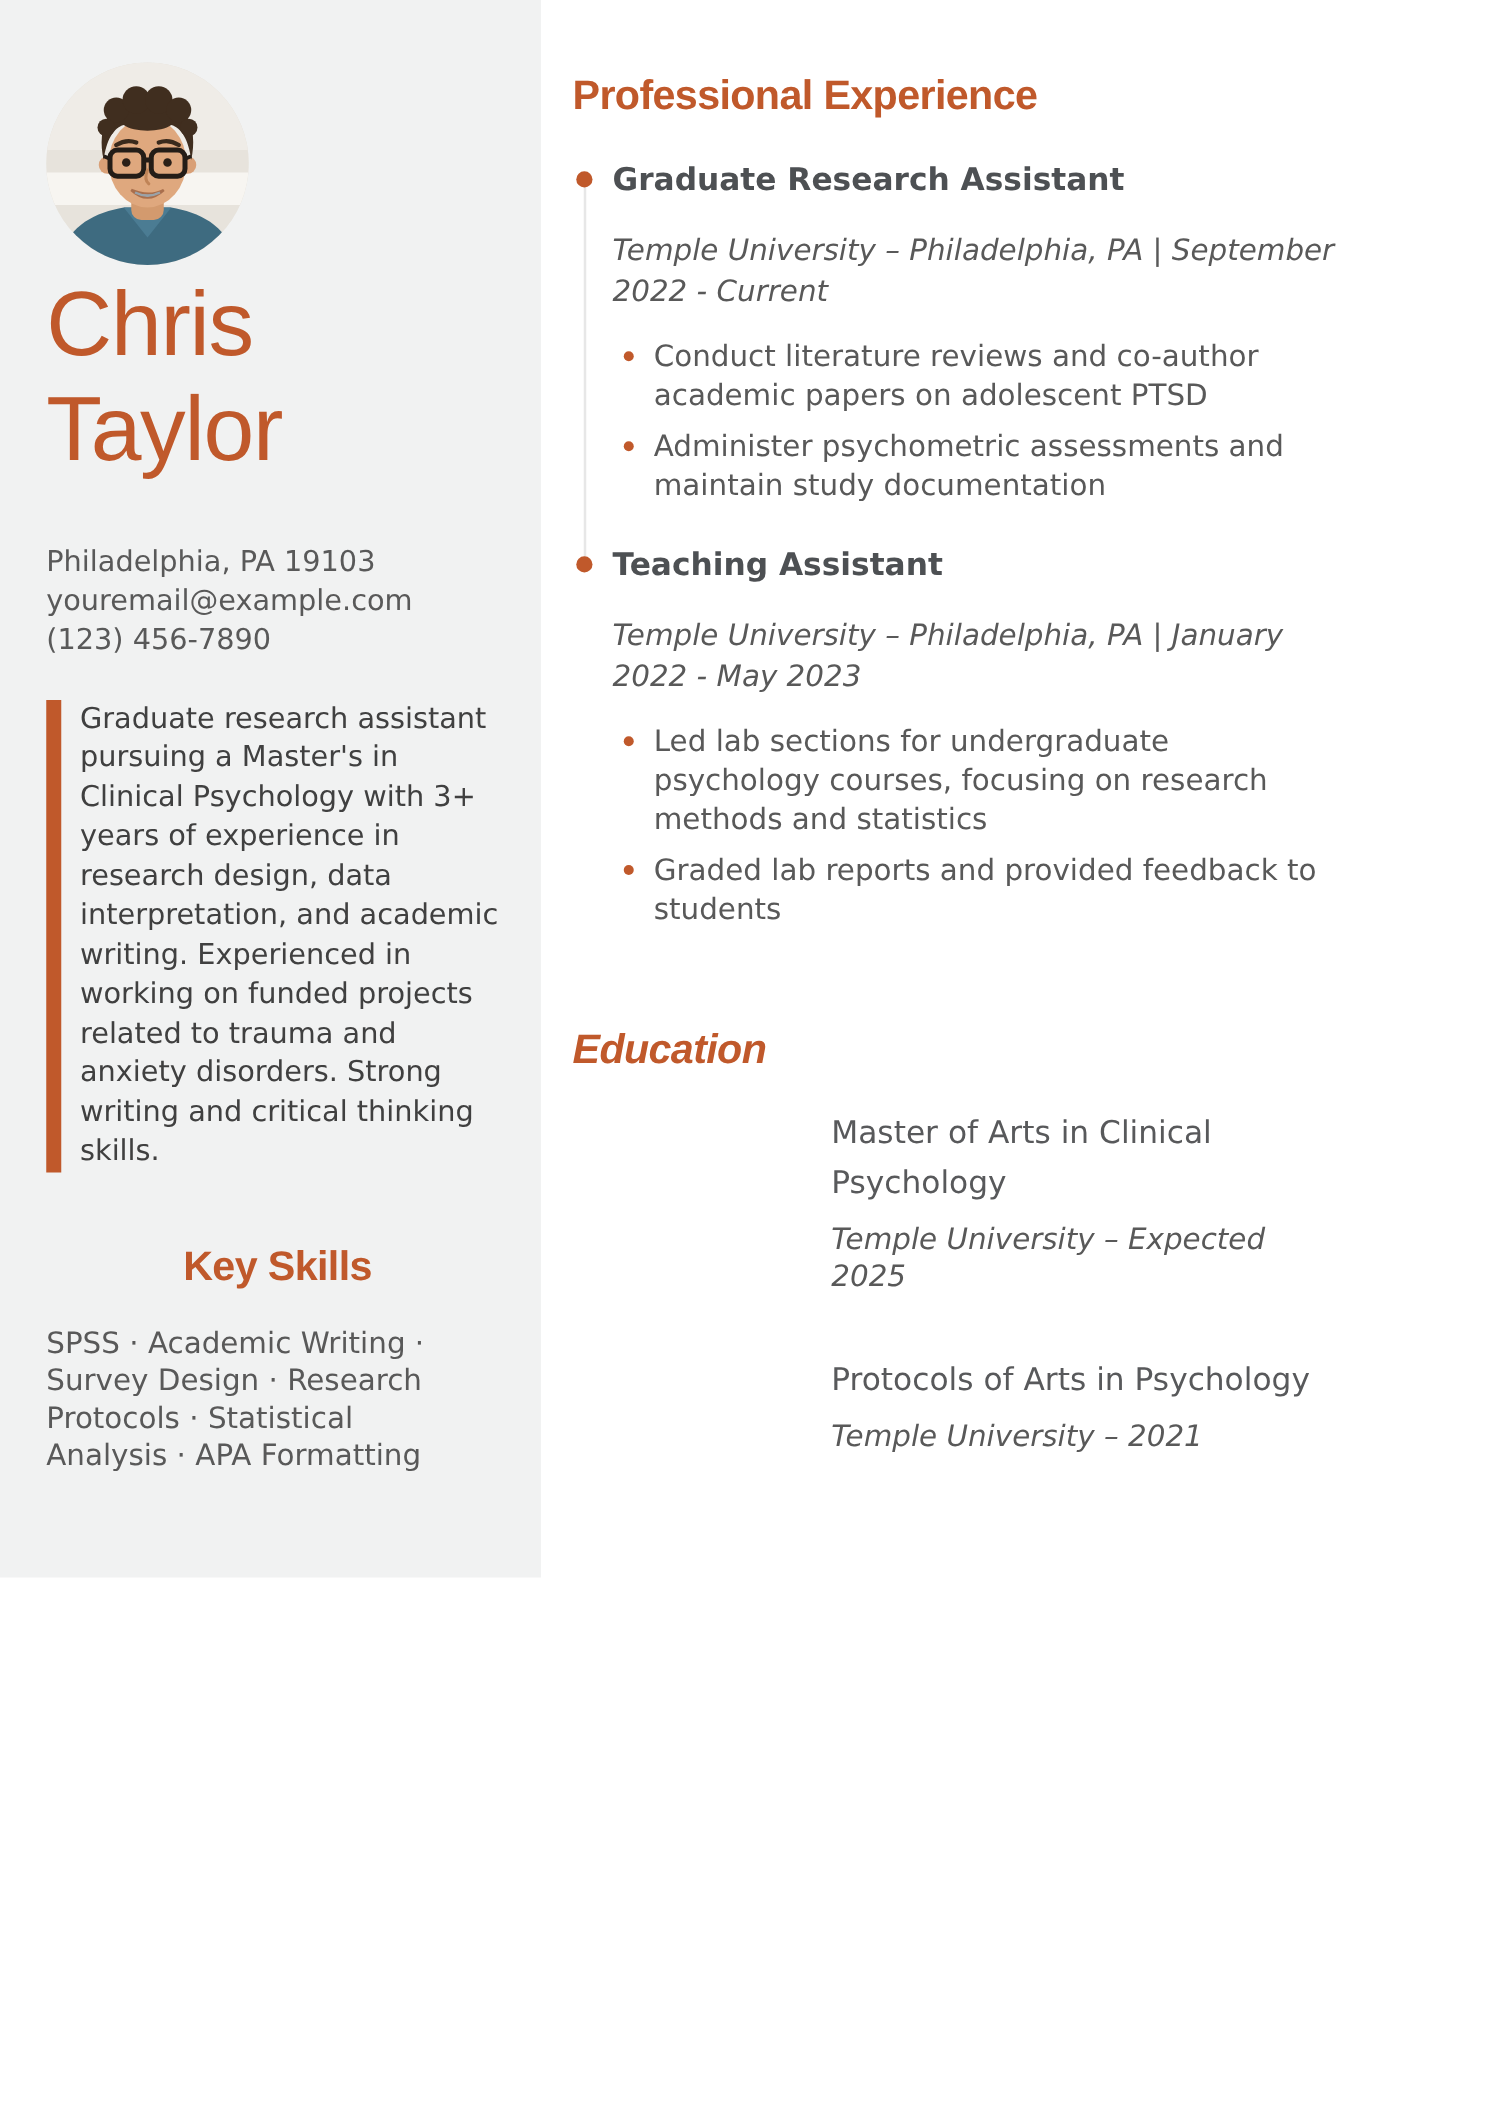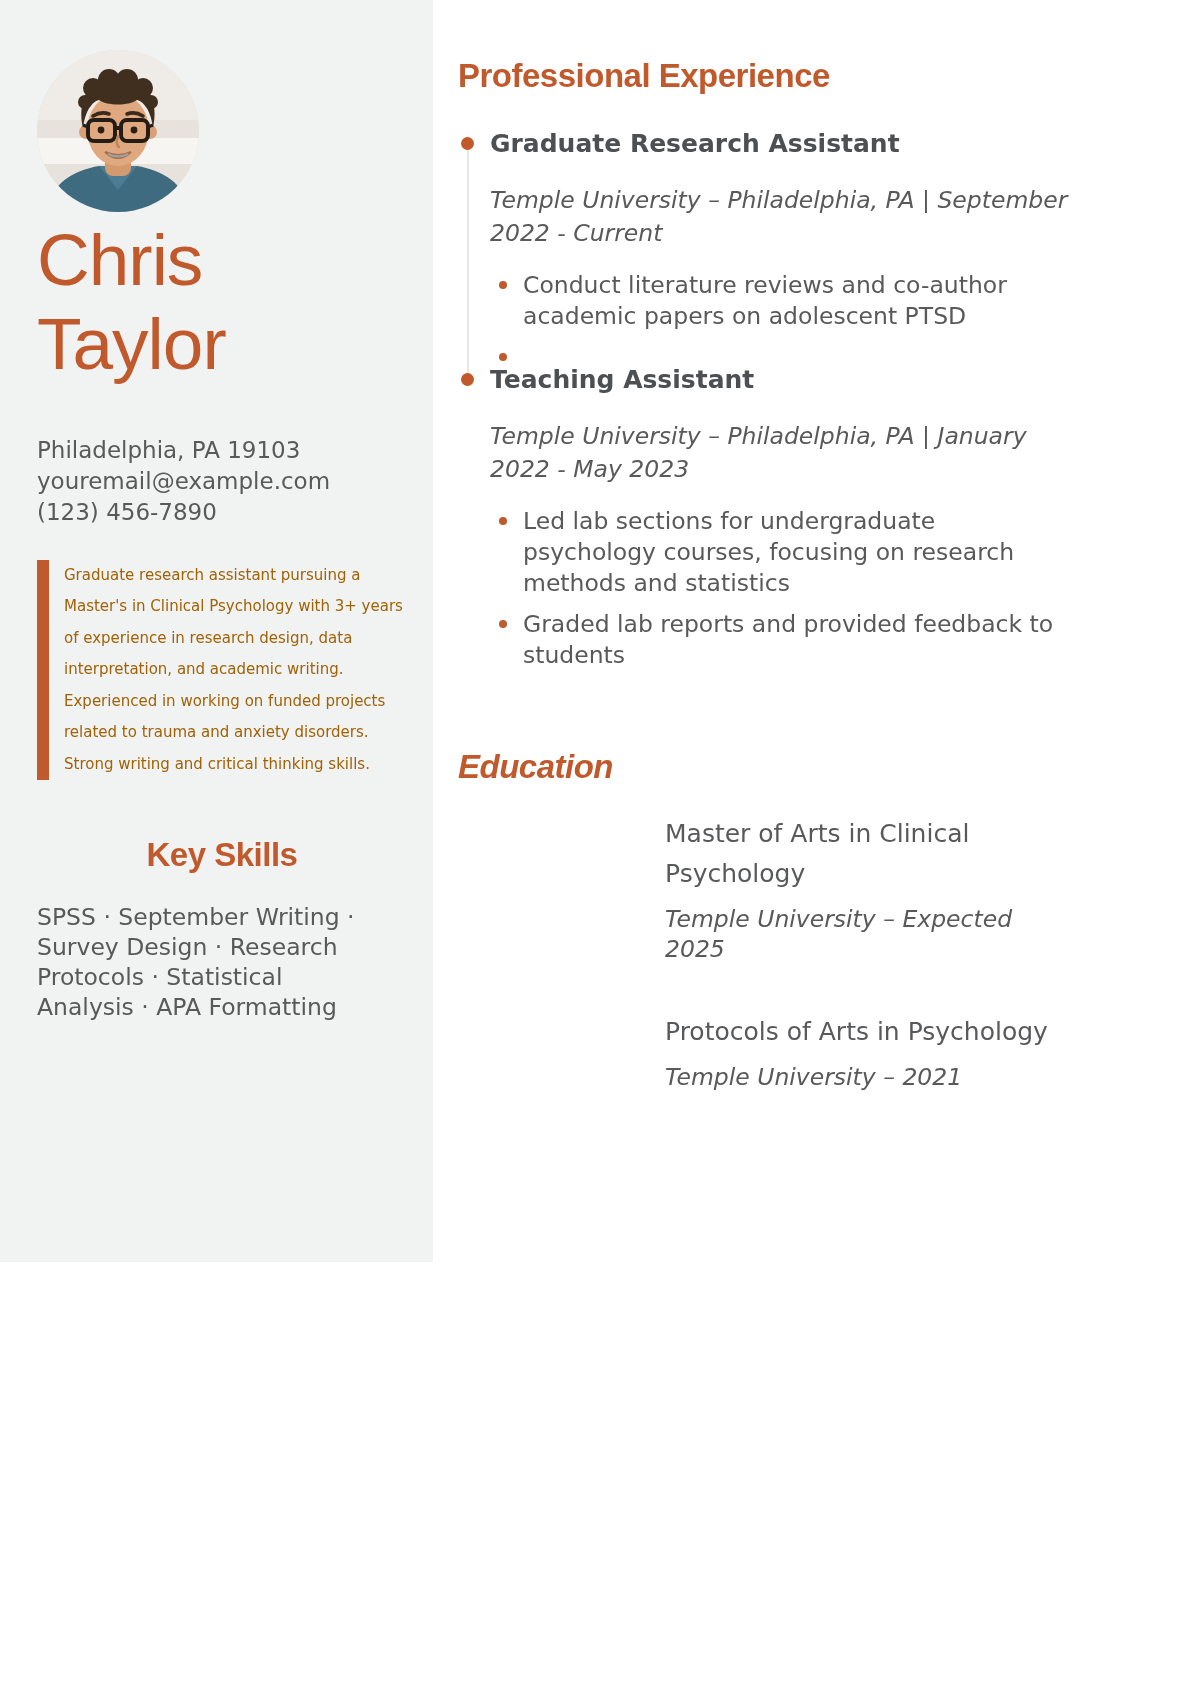--- a/index.html
+++ b/index.html
@@ -20,21 +20,21 @@
   .name {
     margin-top:6px; font-family:"Liberation Sans", sans-serif;
     font-size:73px; line-height:84px; font-weight:400;
     color:#c0592b; letter-spacing:-1px;
   }
   .name span { display:block; }
   .contact { margin-top:26px; font-size:23px; line-height:31px; color:#595959; }
   .summary-block { margin-top:32px; display:flex; }
   .summary-bar { width:12px; background:#c0592b; flex:0 0 12px; }
   .summary-text {
-    margin-left:15px; width:340px; font-size:15px; line-height:31.5px; color:#a16207;
+    margin-left:15px; width:340px; font-size:23px; line-height:31.5px; color:#404040;
   }
   .side-heading {
     margin-top:56px; font-family:"Liberation Sans", sans-serif;
     font-size:33px; line-height:38px; color:#c0592b; letter-spacing:-0.5px;text-align:center;
   }
   .skills-text { margin-top:26px; width:330px; font-size:23.5px; line-height:30px; color:#595959; }
 
   
   .main {
     position:absolute; left:433px; top:0; width:636px; height:1684px;
@@ -135,21 +135,21 @@
       <div>youremail@example.com</div>
       <div>(123) 456-7890</div>
     </div>
 
     <div class="summary-block">
       <div class="summary-bar"></div>
       <div class="summary-text">Graduate research assistant pursuing a Master's in Clinical Psychology with 3+ years of experience in research design, data interpretation, and academic writing. Experienced in working on funded projects related to trauma and anxiety disorders. Strong writing and critical thinking skills.</div>
     </div>
 
     <h2 class="side-heading">Key Skills</h2>
-    <div class="skills-text">SPSS · September Writing · Survey Design · Research Protocols · Statistical Analysis · APA Formatting</div>
+    <div class="skills-text">SPSS · Academic Writing · Survey Design · Research Protocols · Statistical Analysis · APA Formatting</div>
 
   </aside>
 
   <main class="main">
 
     <h2 class="section-heading">Professional Experience</h2>
 
     <div class="jobs">
 
       <section class="job">
@@ -157,20 +157,21 @@
         <span class="job-connector"></span>
         <h3 class="job-title">Graduate Research Assistant</h3>
         <div class="job-meta">Temple University – Philadelphia, PA | September 2022 - Current</div>
         <ul class="job-bullets">
           <li>
             <span class="bullet-dot"></span>
             <span>Conduct literature reviews and co-author academic papers on adolescent PTSD</span>
           </li>
           <li>
             <span class="bullet-dot"></span>
+            <span>Administer psychometric assessments and maintain study documentation</span>
           </li>
         </ul>
       </section>
 
       <section class="job">
         <span class="job-dot"></span>
         <h3 class="job-title">Teaching Assistant</h3>
         <div class="job-meta">Temple University – Philadelphia, PA | January 2022 - May 2023</div>
         <ul class="job-bullets">
           <li>

